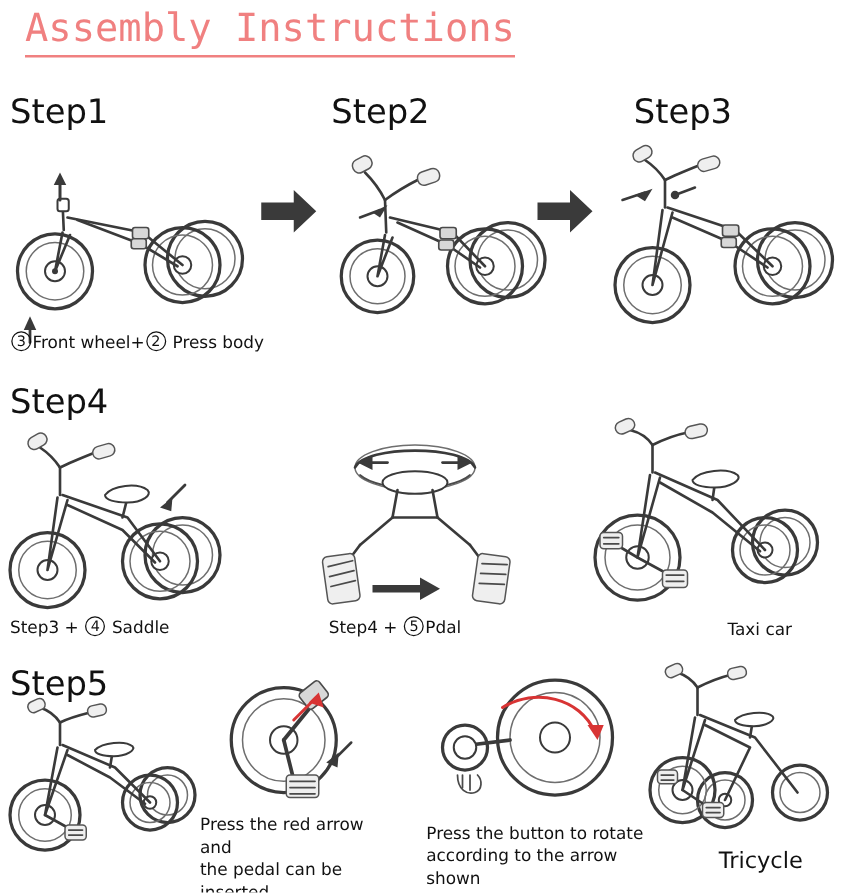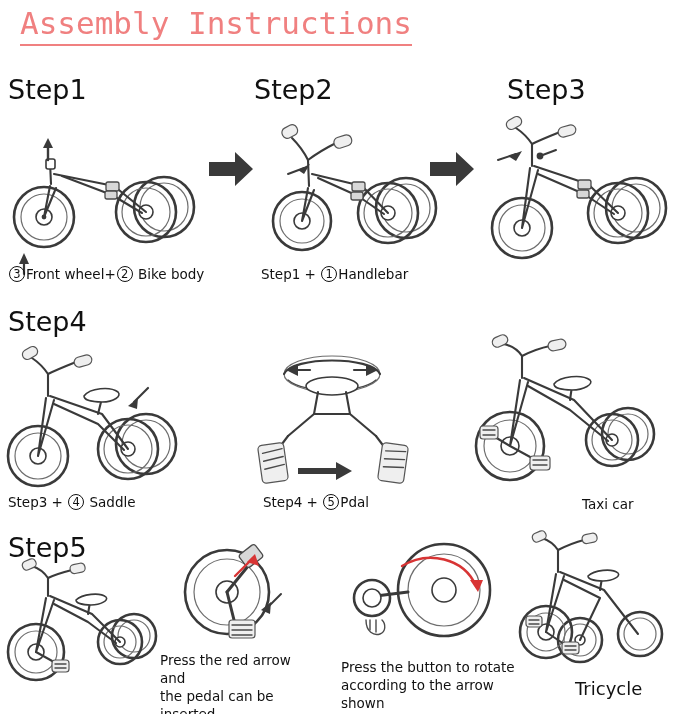--- a/index.html
+++ b/index.html
@@ -67,21 +67,21 @@
   .lgry { fill:#efefef; stroke:#555; stroke-width:1.2; }
 </style>
 </head>
 <body>
 
 <div class="page">
 
   <div class="title">Assembly Instructions</div>
 
   <div class="step-label" style="left:8px; top:74px;">Step1</div>
-  <div class="step-label" style="left:254px; top:74px;">Step2</div>
+  <div class="step-label" style="left:265px; top:74px;">Step2</div>
   <div class="step-label" style="left:507px; top:74px;">Step3</div>
 
   <div class="fig" style="left:6px; top:112px; width:200px; height:140px;">
     <svg width="200" height="140" viewBox="0 0 200 140">
 
       <circle class="tire" cx="158" cy="95" r="30"></circle>
       <circle class="tire2" cx="158" cy="95" r="24"></circle>
       <circle class="tire" cx="140" cy="100" r="30"></circle>
       <circle class="tire2" cx="140" cy="100" r="24"></circle>
       <circle class="hub" cx="140" cy="100" r="7"></circle>
@@ -176,26 +176,23 @@
       <rect class="gry" x="99" y="86" width="12" height="8" rx="2"></rect>
 
       <circle class="blk" cx="62" cy="52" r="3.4"></circle>
       <path class="ln" d="M62 52 L78 46" style="stroke-width:2"></path>
       <path class="blk" d="M30 52 L44 47 L38 57 Z"></path>
       <path class="ln" d="M20 56 L38 50" style="stroke-width:2"></path>
     </svg>
   </div>
 
   <div class="caption" style="left:8px; top:265px; width:250px;">
-    <span class="circ">3</span><span>Front wheel+</span><span class="circ">2</span><span> Bike body</span>
-  </div>
-
-  <div class="caption" style="left:261px; top:265px; width:210px;">
-    <span>Step1 + </span><span class="circ">1</span><span>Handlebar</span>
-  </div>
+    <span class="circ">3</span><span>Front wheel+</span><span class="circ">2</span><span> Press body</span>
+  </div>
+
 
 
   <div class="step-label" style="left:8px; top:306px;">Step4</div>
 
   <div class="fig" style="left:6px; top:336px; width:210px; height:146px;">
     <svg width="210" height="146" viewBox="0 0 210 146">
       <circle class="tire" cx="140" cy="108" r="30"></circle>
       <circle class="tire2" cx="140" cy="108" r="24"></circle>
       <circle class="tire" cx="122" cy="113" r="30"></circle>
       <circle class="tire2" cx="122" cy="113" r="24"></circle>

